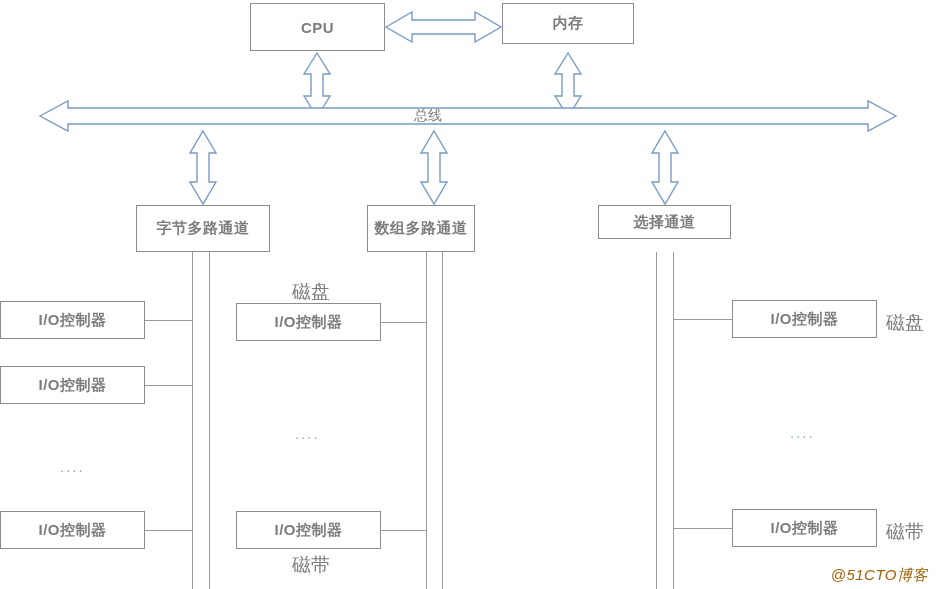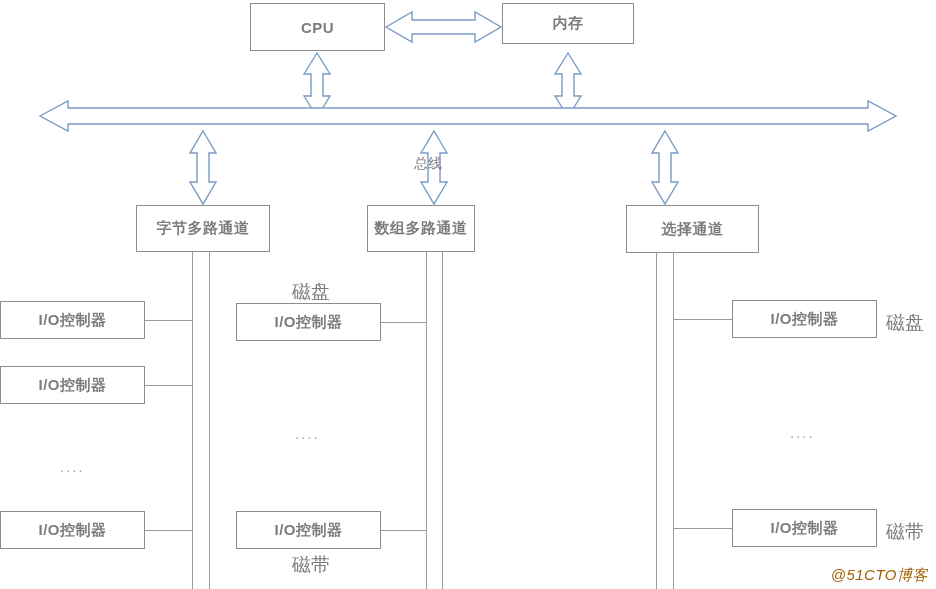--- a/index.html
+++ b/index.html
@@ -29,21 +29,21 @@
     font-size: 15px;
     letter-spacing: 0.5px;
     white-space: nowrap;
     font-weight: bold;
   }
   .box-cpu   { left: 250px; top: 3px;   width: 135px; height: 48px; }
   .box-mem   { left: 502px; top: 3px;   width: 132px; height: 41px; }
 
   .box-ch1   { left: 136px; top: 205px; width: 134px; height: 47px; }
   .box-ch2   { left: 367px; top: 205px; width: 108px; height: 47px; }
-  .box-ch3   { left: 626px; top: 205px; width: 133px; height: 48px; }
+  .box-ch3   { left: 598px; top: 205px; width: 133px; height: 34px; }
 
   .box-io-l1 { left: 0px;   top: 301px; width: 145px; height: 38px; }
   .box-io-l2 { left: 0px;   top: 366px; width: 145px; height: 38px; }
   .box-io-l3 { left: 0px;   top: 511px; width: 145px; height: 38px; }
 
   .box-io-m1 { left: 236px; top: 303px; width: 145px; height: 38px; }
   .box-io-m2 { left: 236px; top: 511px; width: 145px; height: 38px; }
 
   .box-io-r1 { left: 732px; top: 300px; width: 145px; height: 38px; }
   .box-io-r2 { left: 732px; top: 509px; width: 145px; height: 38px; }
@@ -181,21 +181,21 @@
     <span>I/O控制器</span>
   </div>
 
   <div class="box box-io-r1">
     <span>I/O控制器</span>
   </div>
   <div class="box box-io-r2">
     <span>I/O控制器</span>
   </div>
 
-  <div class="bus-label" style="left:414px; top:107px;margin-top:48px;">总线</div>
+  <div class="bus-label" style="left:414px; top:107px;">总线</div>
 
   <div class="label" style="left:292px; top:279px;">磁盘</div>
   <div class="label" style="left:292px; top:552px;">磁带</div>
   <div class="label" style="left:886px; top:310px;">磁盘</div>
   <div class="label" style="left:886px; top:519px;">磁带</div>
 
   <div class="dots" style="left:60px; top:458px;">....</div>
   <div class="dots" style="left:295px; top:425px;">....</div>
   <div class="dots" style="left:790px; top:424px;">....</div>
 

